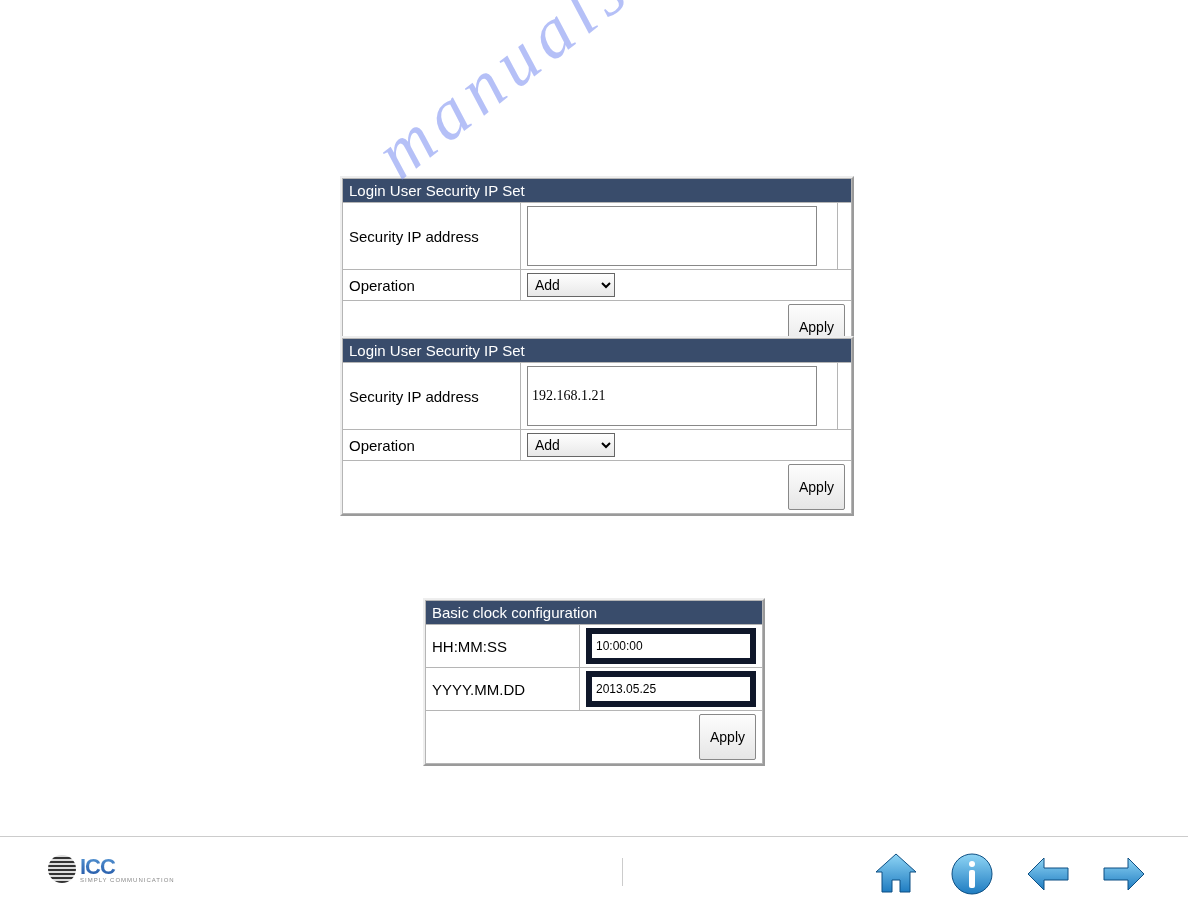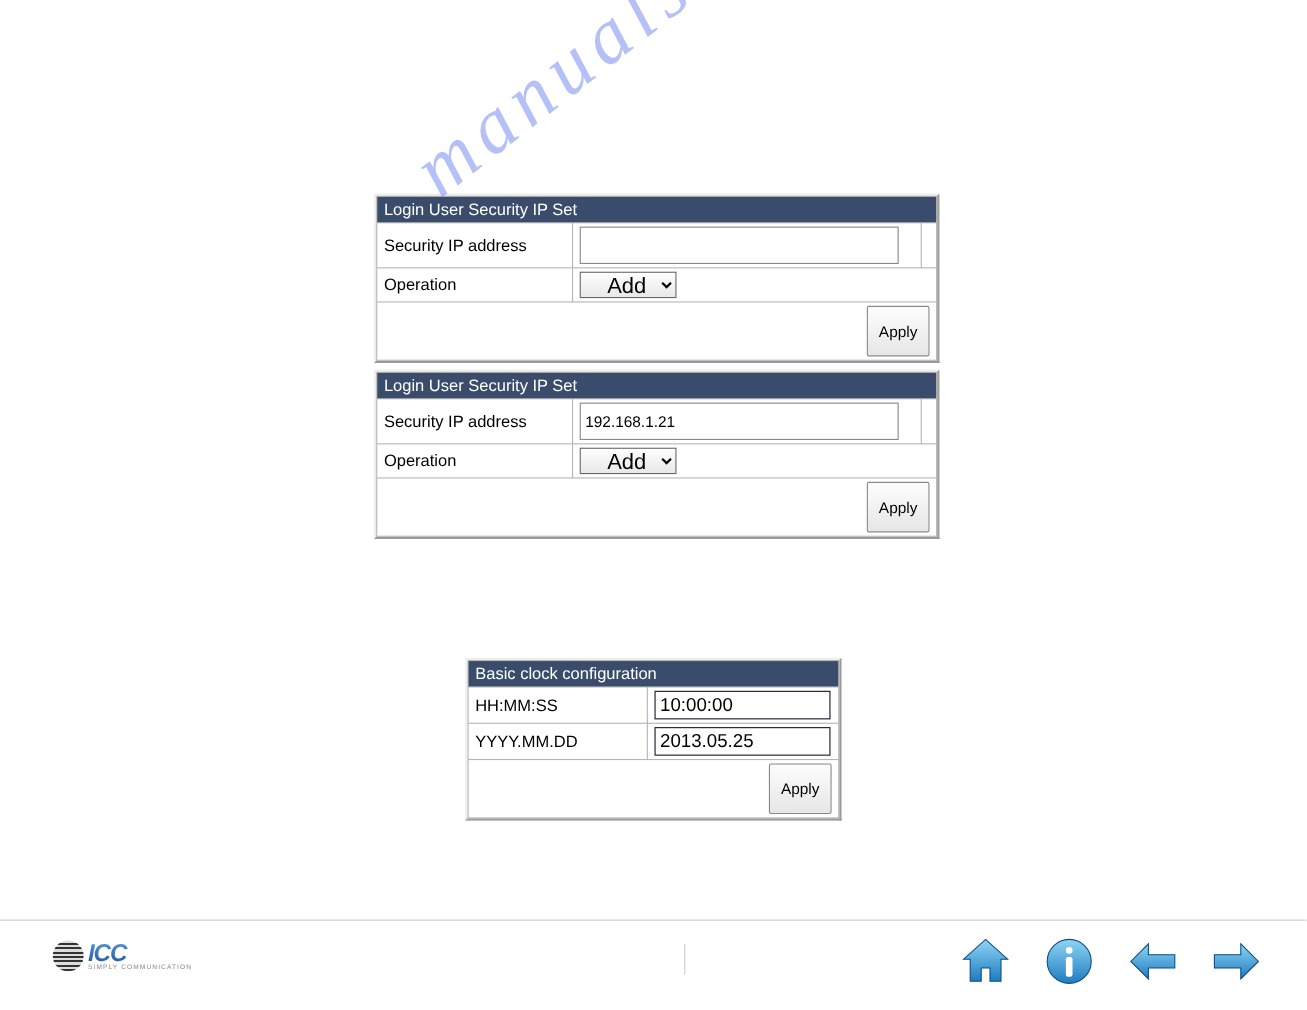--- a/index.html
+++ b/index.html
@@ -44,39 +44,40 @@
     vertical-align: middle;
   }
   table.formtable td.label {
     width: 165px;
     margin-top: 16px;
   }
   .txt-input {
     width: 280px;
     height: 20px;
     border: 1px solid #888;
-    padding: 6px 4px;
+    padding: 19px 4px;
     font-size: 14px;
     background: #fff;
+    font-family: Liberation Serif, serif;
   }
   .small-input {
     width: 150px;
     height: 20px;
-    border: 1px solid #0f172a;
+    border: 6px solid #0f172a;
     padding: 2px 4px;
-    font-size: 17px;
+    font-size: 12px;
     background: #fff;
   }
   .sel {
     width: 88px;
     height: 24px;
     border: 1px solid #666;
     background: linear-gradient(#fefefe, #e8e8e8);
-    font-size: 20px;
-    padding-left: 20px;
+    font-size: 14px;
+    padding-left: 3px;
   }
   .apply-row {
     text-align: right;
   }
   .apply-btn {
     background: linear-gradient(#fdfdfd, #e6e6e6);
     border: 1px solid #888;
     border-radius: 2px;
     padding: 14px 10px;
     font-size: 14px;
@@ -109,21 +110,20 @@
   }
   .logo-text {
     font-family: Arial Black, Arial, sans-serif;
     font-weight: 900;
     font-size: 22px;
     letter-spacing: -1px;
     background: linear-gradient(#5a9cd8, #1c4ea0);
     -webkit-background-clip: text;
     -webkit-text-fill-color: transparent;
     background-clip: text;
-    font-style: italic;
   }
   .logo-sub {
     font-size: 6px;
     color: #888;
     margin-top: -3px;
     letter-spacing: 1px;
   }
   .footer-sep {
     position: absolute;
     left: 622px; top: 18px;

